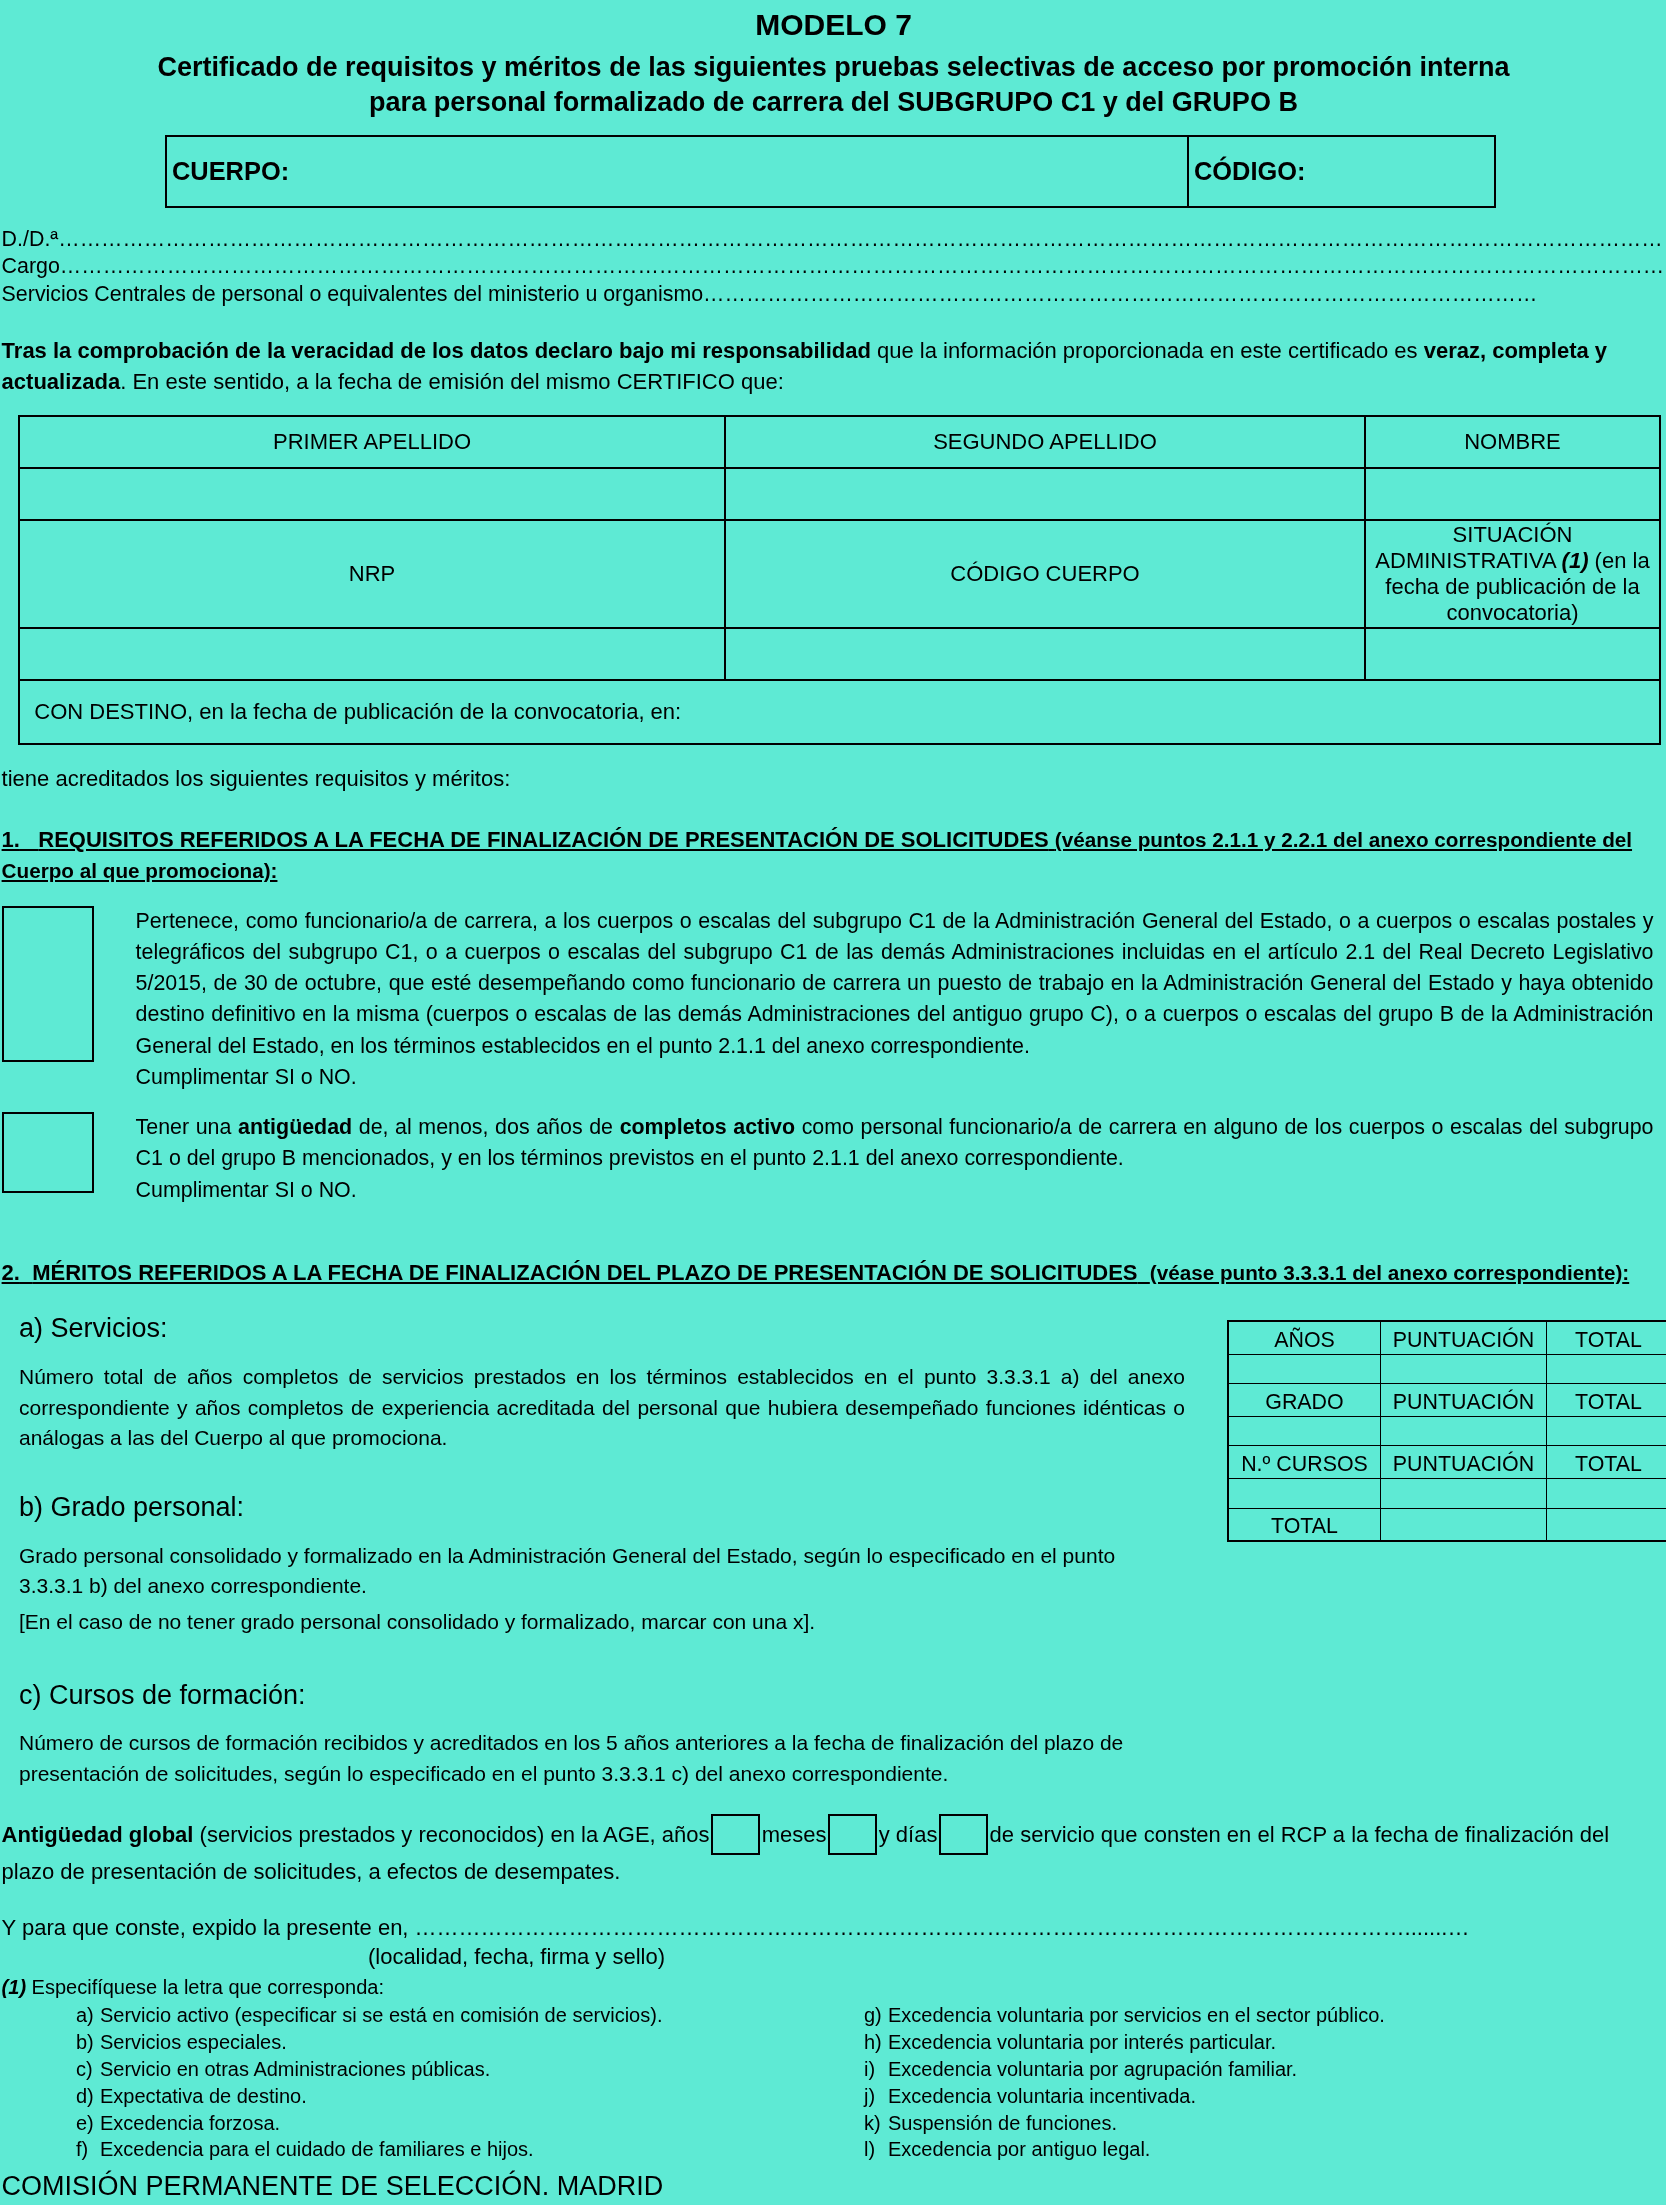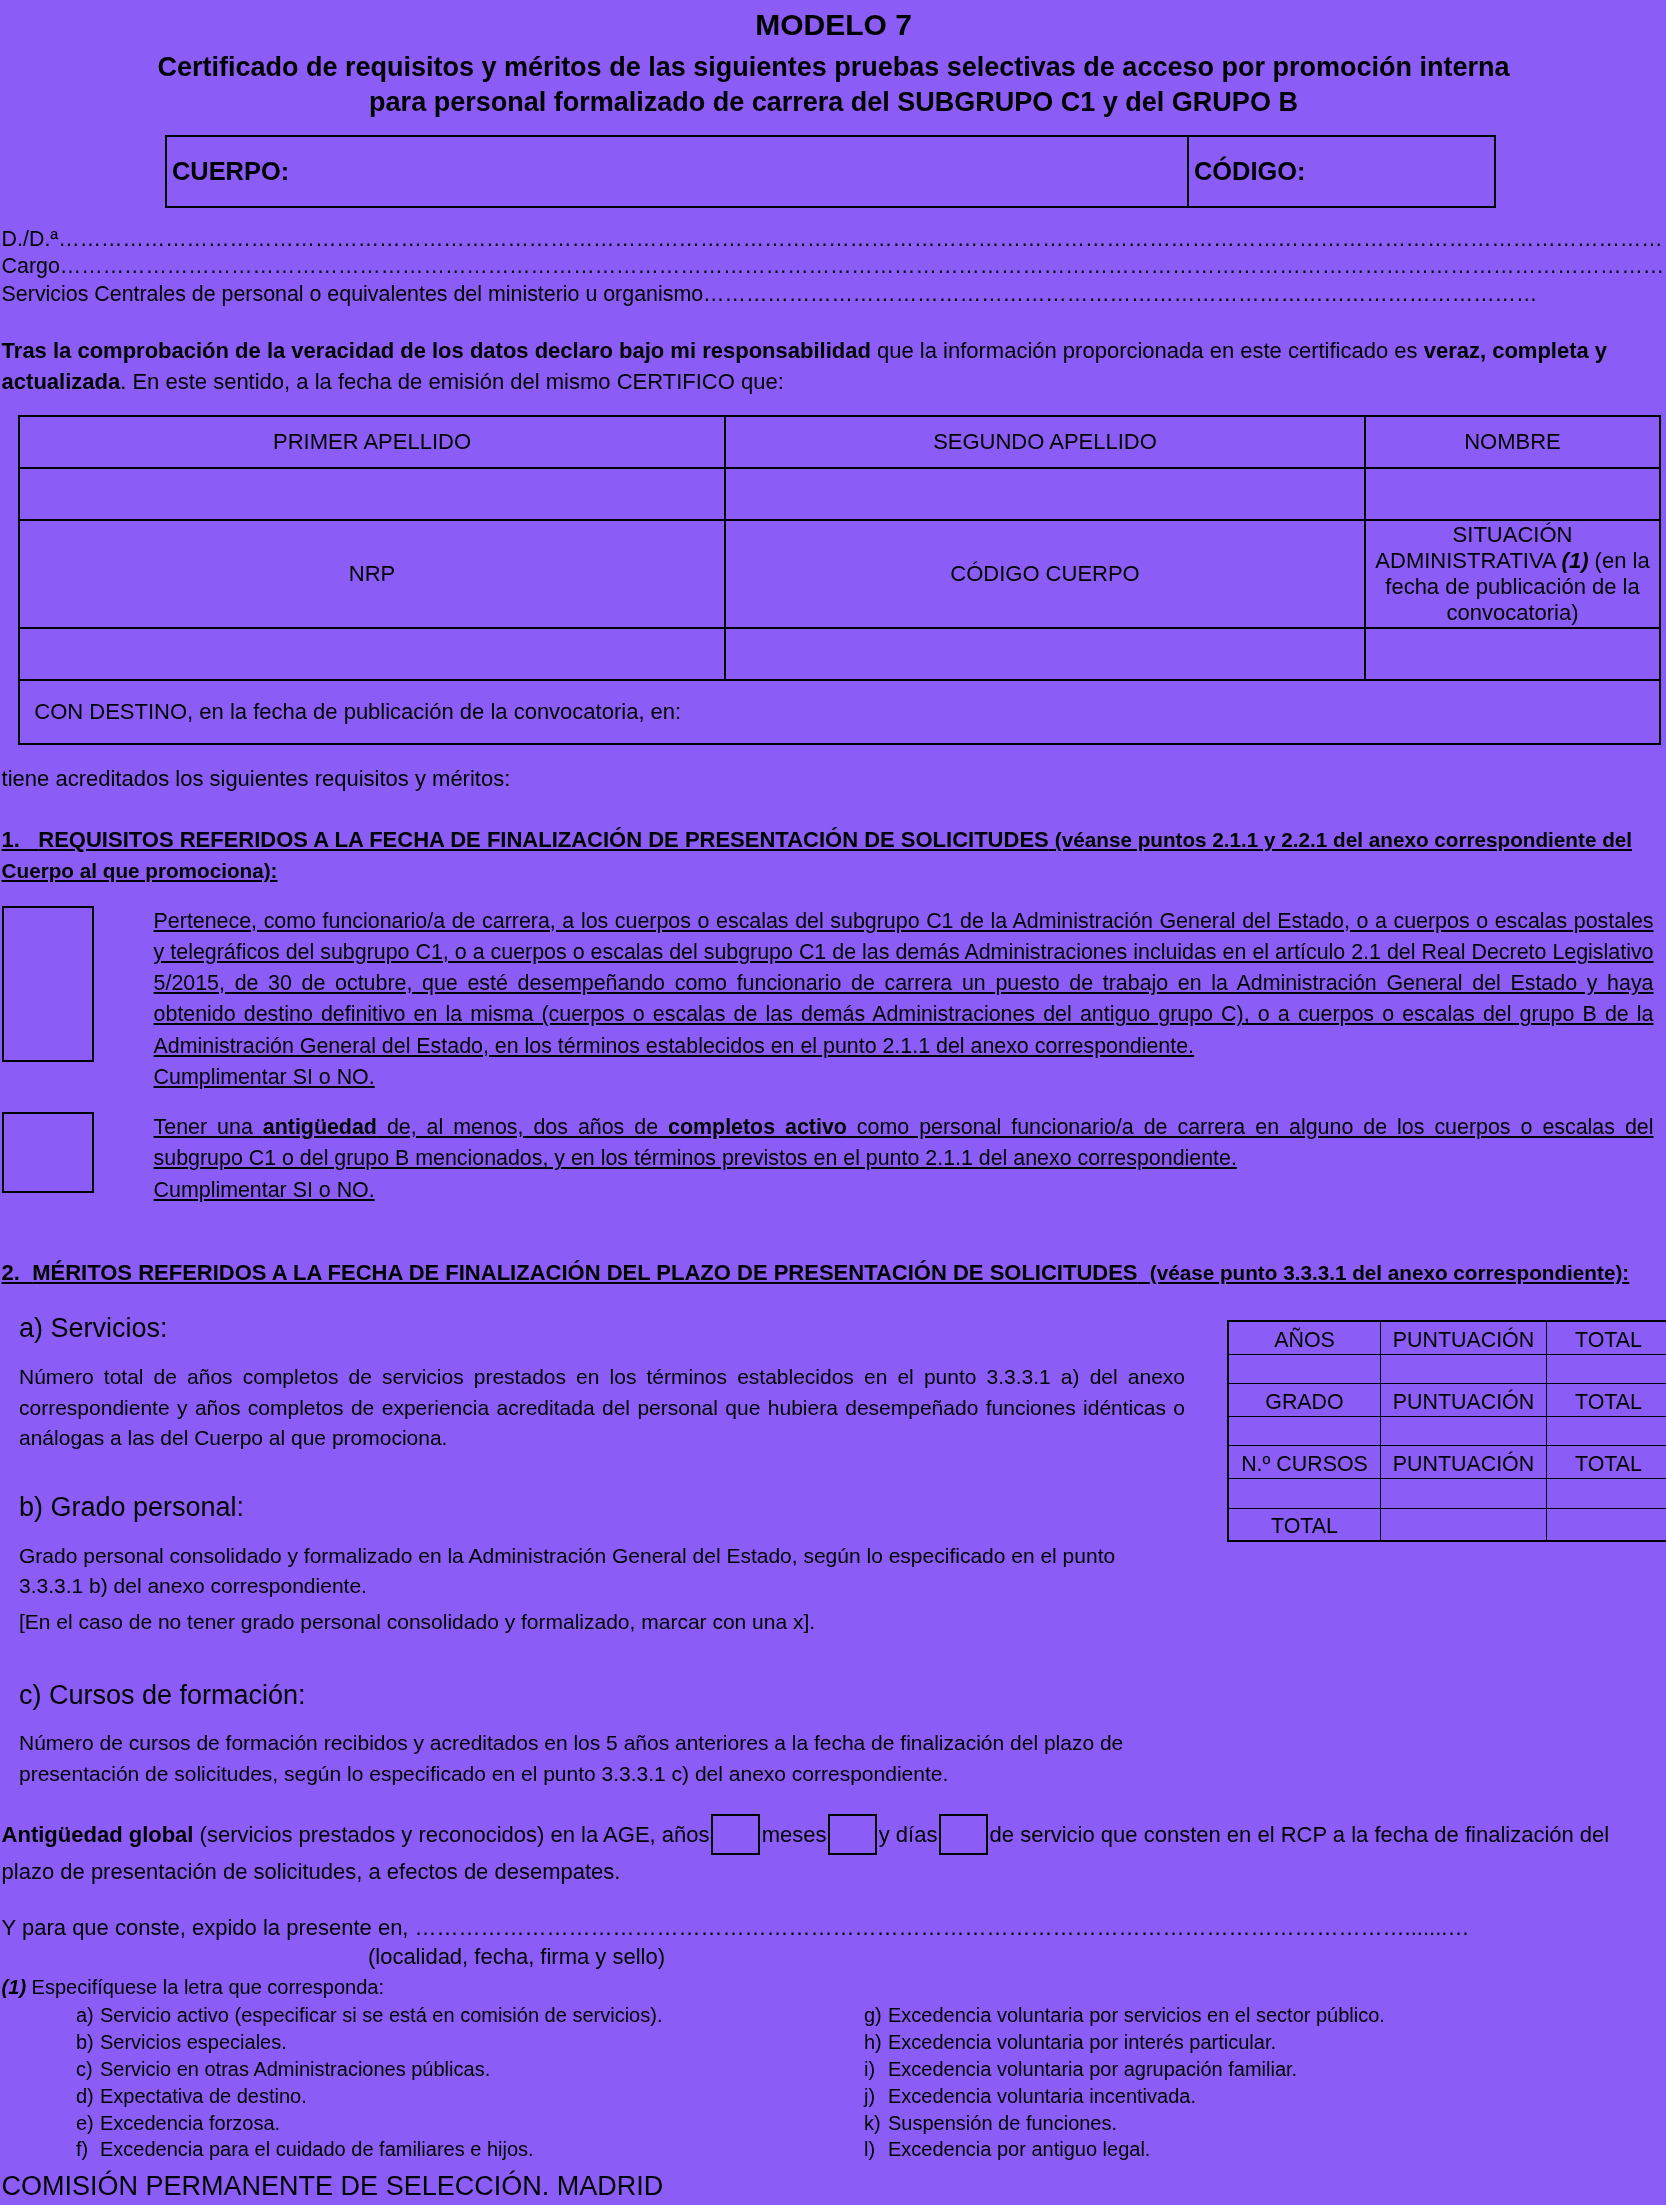--- a/index.html
+++ b/index.html
@@ -9,21 +9,21 @@
   }
   body {
     font-family: "Liberation Sans", sans-serif;
     color: #000000;
   }
   .page {
     position: relative;
     width: 1667px;
     height: 2205px;
     margin: 0 auto;
-    background: #8b5cf6;
+    background: #5eead4;
     box-sizing: border-box;
     padding: 0;
     overflow: hidden;
   }
 
   
   .title-block {
     text-align: center;
     padding-top: 6.4px;
   }
@@ -139,26 +139,25 @@
     flex: 0 0 auto;
     width: 92px;
     box-sizing: border-box;
     border: 2.4px solid #000;
     margin-left: 1.6px;
   }
   .req-box.tall { height: 156px; }
   .req-box.short { height: 81px; }
   .req-text {
     flex: 1 1 auto;
-    margin-left: 60px;
+    margin-left: 42px;
     font-size: 21.4px;
     line-height: 1.46;
     text-align: justify;
     padding-right: 9.5px;
-    text-decoration: underline;
   }
   .req-text b { font-weight: bold; }
 
   
   .merits-wrap {
     position: relative;
     margin-top: 24px;
     width: 1663px;
   }
   .merits-left {

